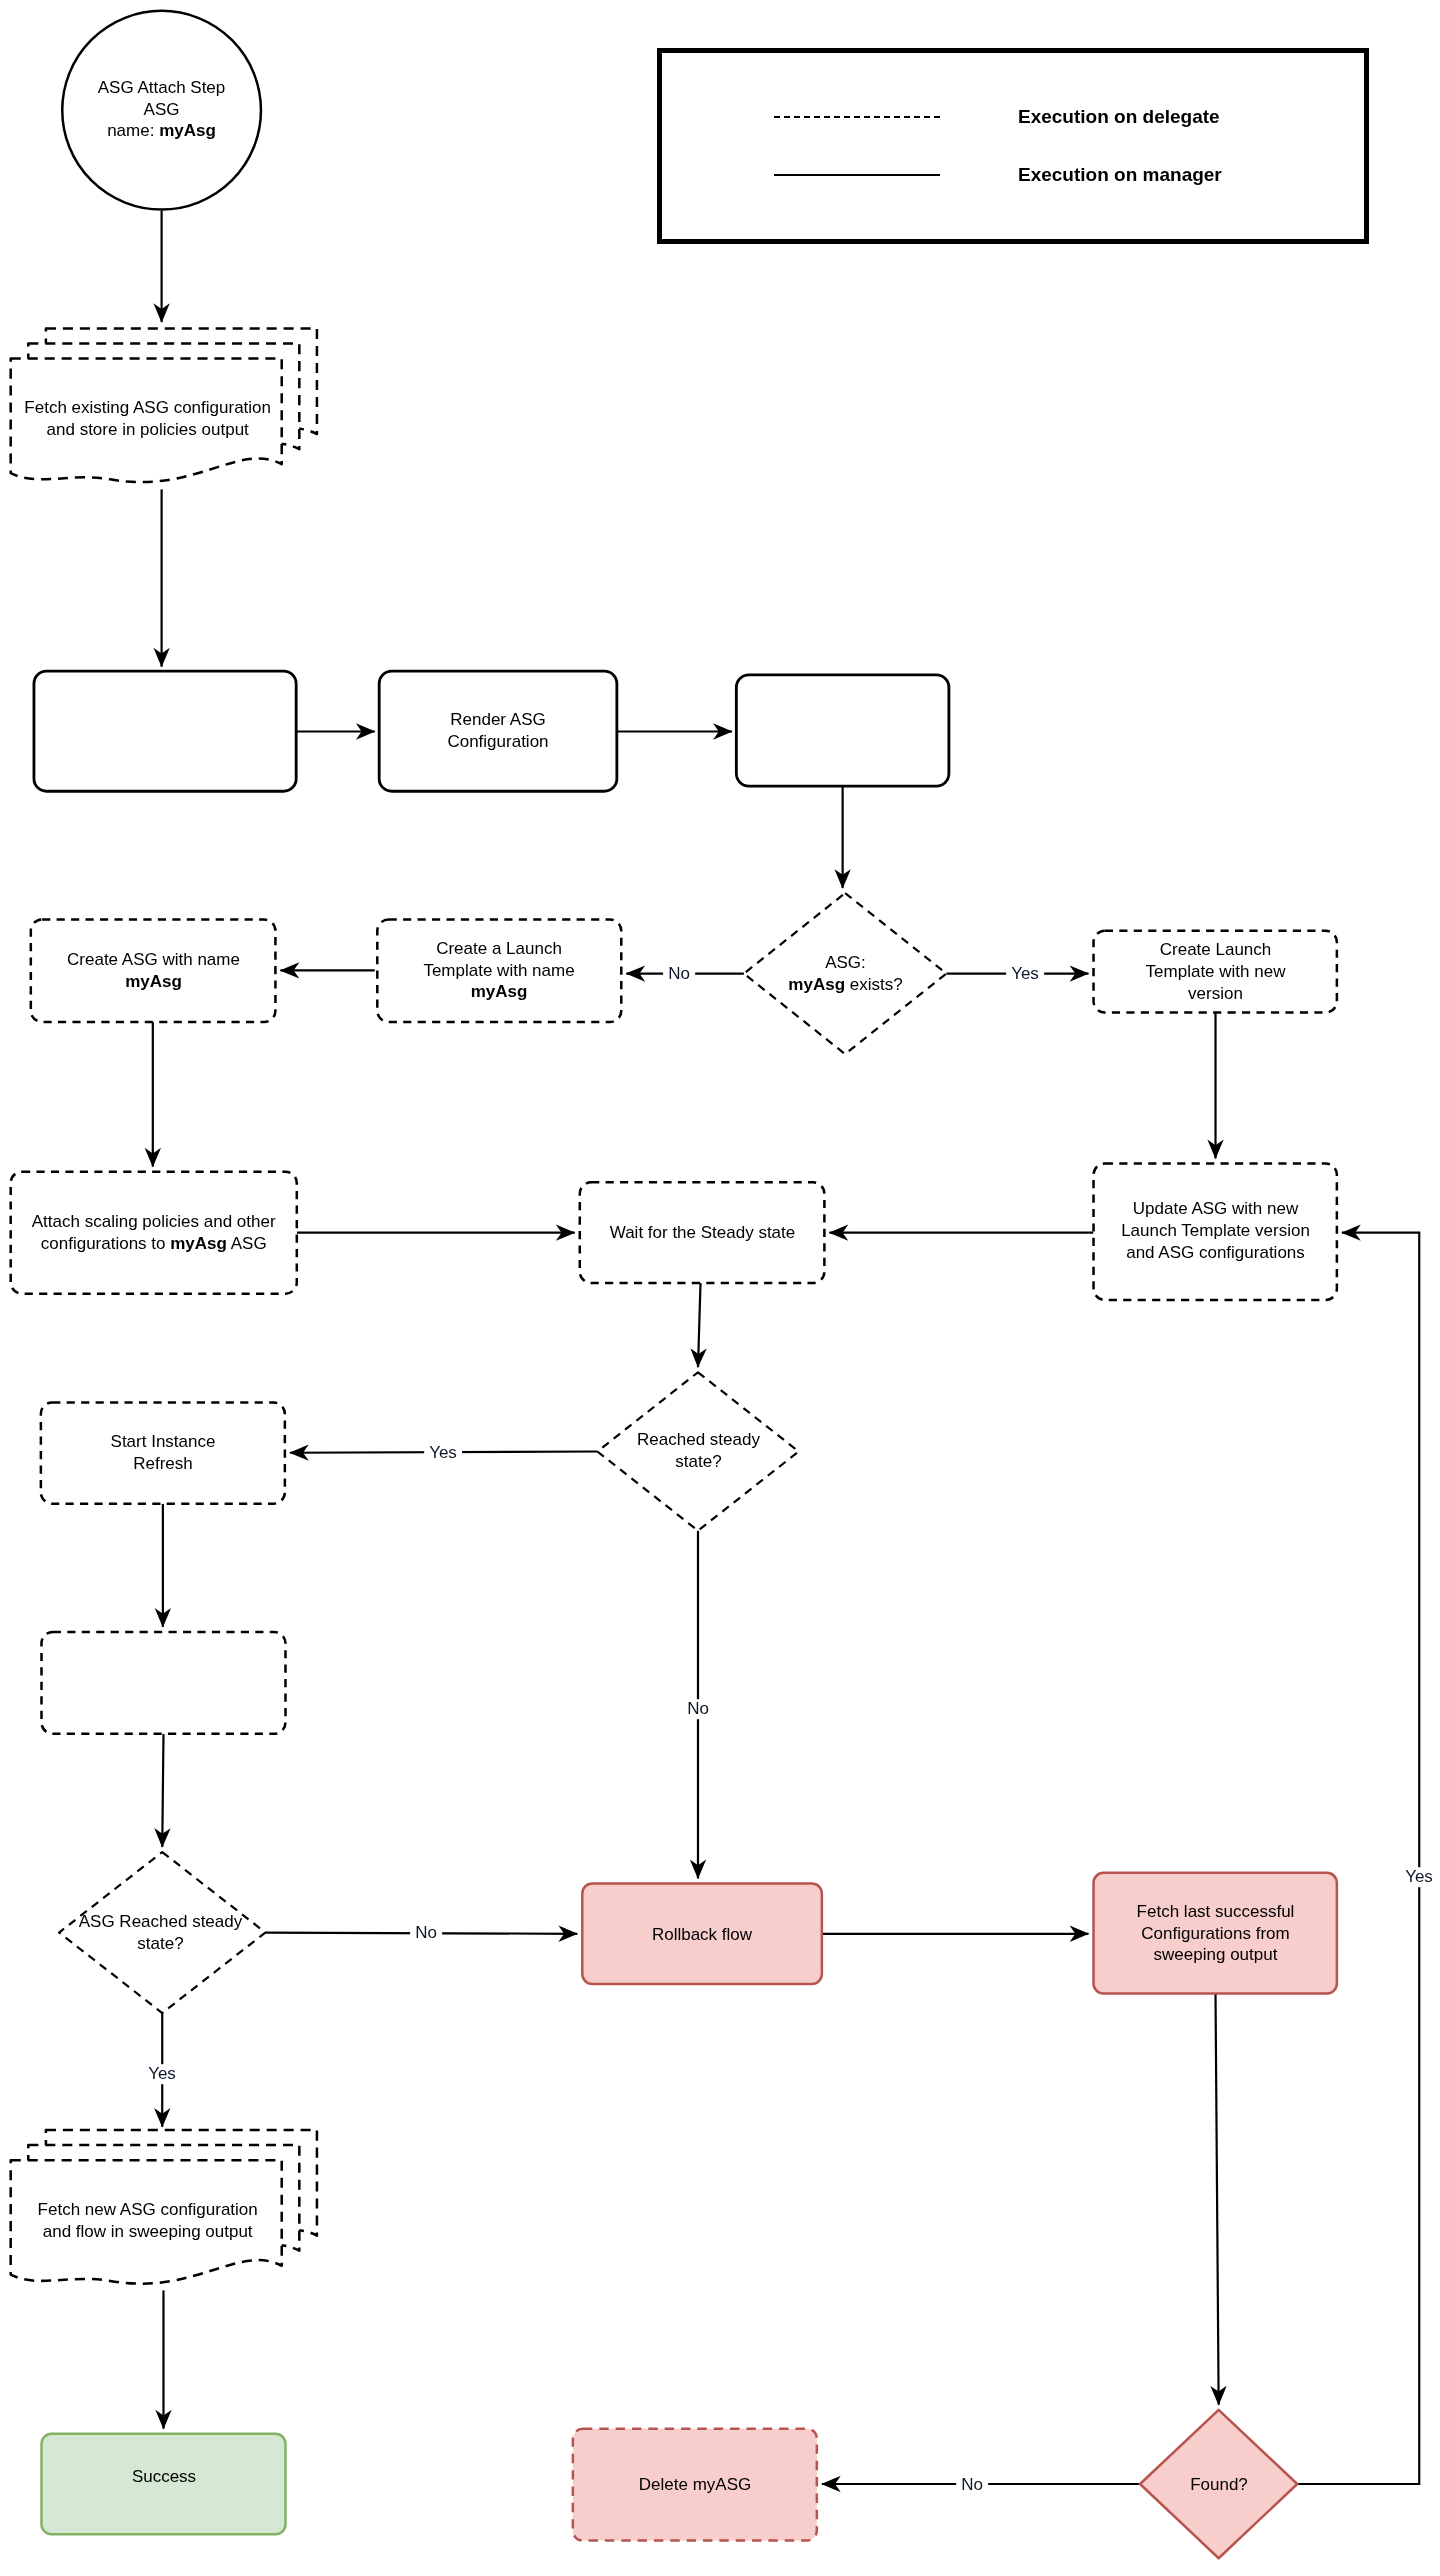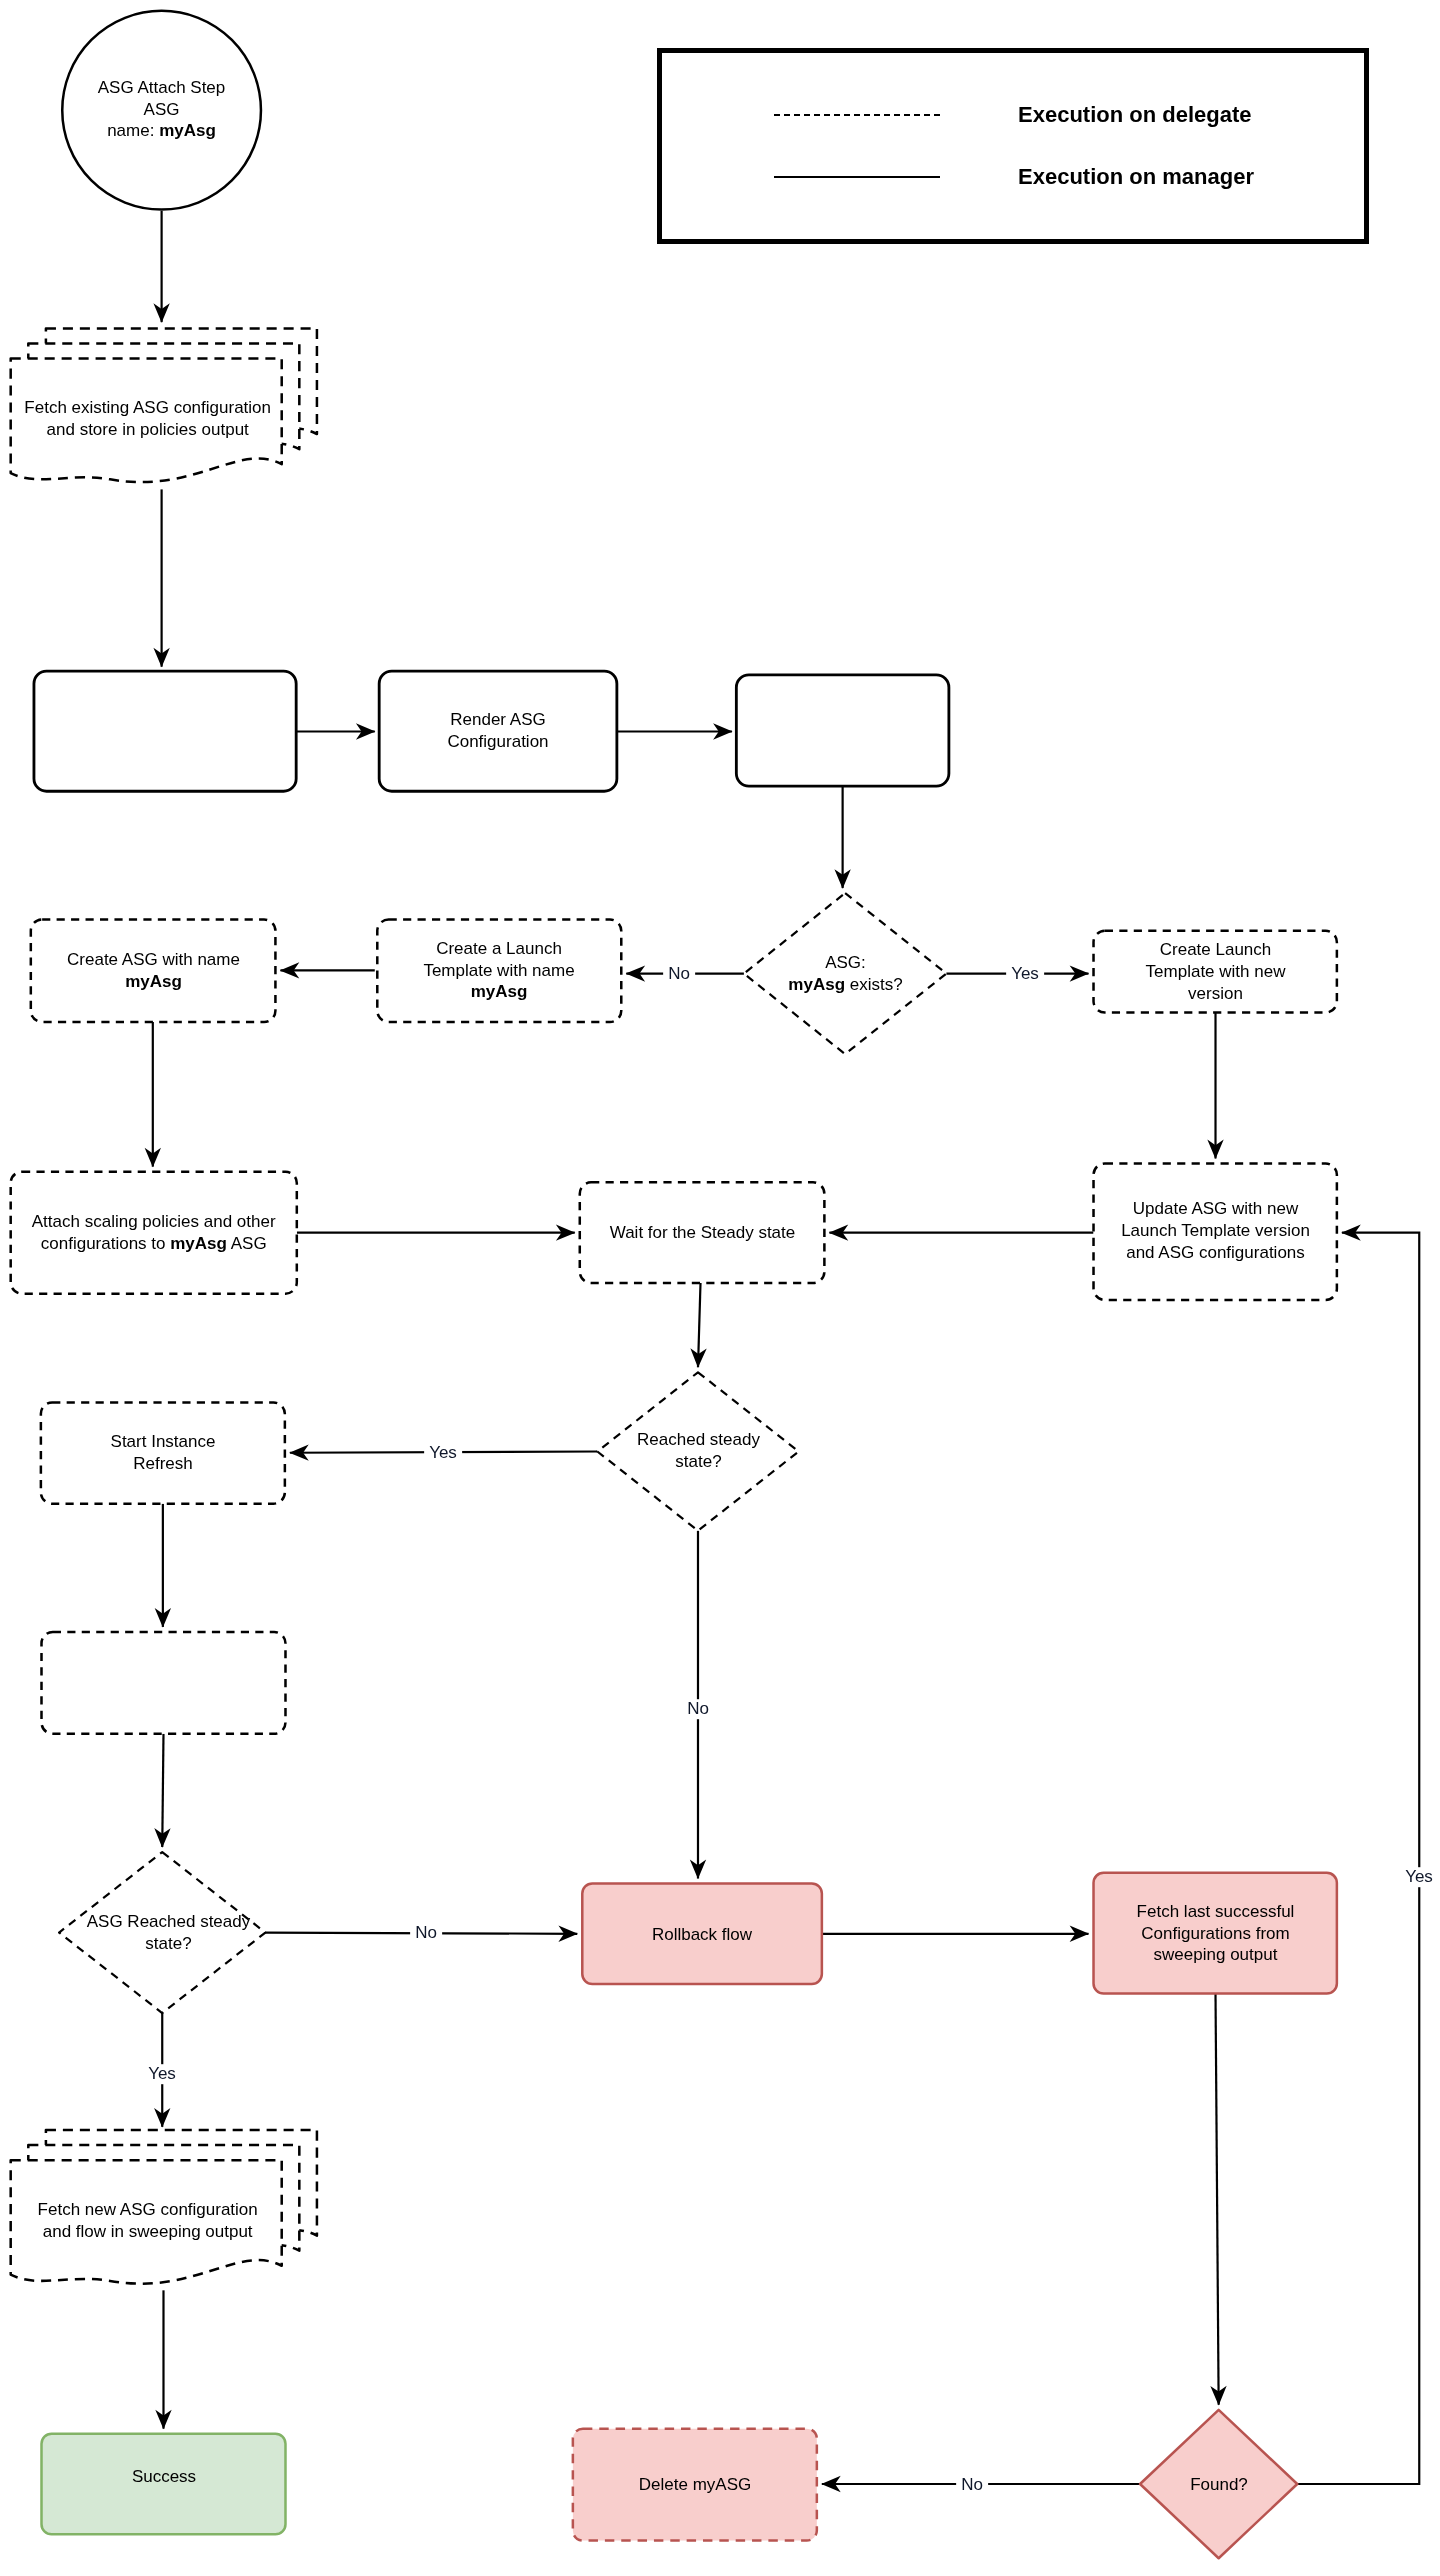--- a/index.html
+++ b/index.html
@@ -13,21 +13,21 @@
           padding:1.3px 5px;font-size:17px;line-height:1;color:#0f172a}
   b{font-weight:700}
   
   .legend{position:absolute;left:657px;top:48px;width:712px;height:196px;
           border:5.7px solid #000;box-sizing:border-box;background:#fff;
           display:flex;flex-direction:column;justify-content:center;gap:36px;padding-left:112px}
   .legend-row{display:flex;align-items:center}
   .legend-line{width:166px;height:0;display:inline-block}
   .legend-line.dashed{border-top:2.5px dashed #000}
   .legend-line.solid{border-top:2.5px solid #000}
-  .legend-label{font-weight:700;font-size:22px;margin-left:78px}
+  .legend-label{font-weight:700;font-size:19px;margin-left:78px}
 </style>
 </head>
 <body>
 
 <div class="stage">
 
 <svg class="layer" width="1440" height="2576" viewBox="0 0 2290 4096">
   <defs>
     <marker id="arrow" markerUnits="userSpaceOnUse" markerWidth="36" markerHeight="32" refX="31" refY="15" orient="auto-start-reverse">
       <path d="M1,2 L32,15 L1,28 L10,15 Z" fill="#000"></path>
@@ -154,21 +154,21 @@
 
 <div class="nlabel" style="left:604px;top:1407px;width:189px;height:88px">
   <div class="t" style="width:157px">Reached steady state?</div>
 </div>
 
 <div class="nlabel" style="left:41px;top:1402px;width:244px;height:101px">
   <div class="t" style="width:151px">Start Instance Refresh</div>
 </div>
 
 
-<div class="nlabel" style="left:68px;top:1889px;width:201px;height:88px">
+<div class="nlabel" style="left:60px;top:1889px;width:201px;height:88px">
   <div class="t" style="width:182px">ASG Reached steady state?</div>
 </div>
 
 <div class="nlabel" style="left:582px;top:1884px;width:240px;height:101px">
   <div class="t" style="width:220px">Rollback flow</div>
 </div>
 
 <div class="nlabel" style="left:1094px;top:1873px;width:243px;height:121px">
   <div class="t" style="width:220px">Fetch last successful Configurations from sweeping output</div>
 </div>

